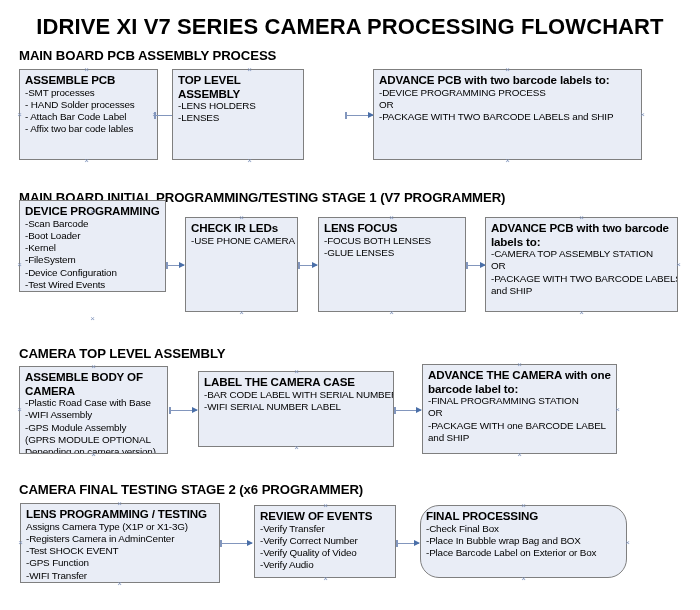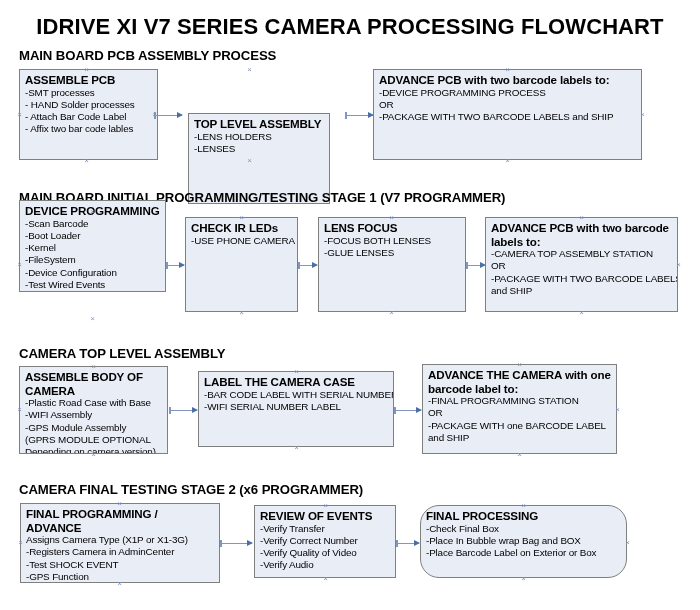--- a/index.html
+++ b/index.html
@@ -117,21 +117,21 @@
     <span class="li">- Attach Bar Code Label</span>
     <span class="li">- Affix two bar code lables</span>
   </div>
   <div class="hx" style="left:83px; top:66px;">×</div>
   <div class="hx" style="left:83px; top:157px;">×</div>
   <div class="hx" style="left:16px; top:111px;">×</div>
   <div class="hx" style="left:151px; top:111px;">×</div>
 
   <div class="conn" style="left:156px; top:115px; width:26px;"></div>
 
-  <div class="node" style="left:188px; top:69px; width:142px; height:91px;margin-top:44px;">
+  <div class="node" style="left:172px; top:69px; width:132px; height:91px;">
     <span class="ttl">TOP LEVEL ASSEMBLY</span>
     <span class="li">-LENS HOLDERS</span>
     <span class="li">-LENSES</span>
   </div>
   <div class="hx" style="left:246px; top:66px;">×</div>
   <div class="hx" style="left:246px; top:157px;">×</div>
 
   <div class="conn" style="left:347px; top:115px; width:26px;"></div>
 
   <div class="node" style="left:373px; top:69px; width:269px; height:91px;">
@@ -225,21 +225,21 @@
     <span class="li">-PACKAGE WITH one BARCODE LABEL</span>
     <span class="li">and SHIP</span>
   </div>
   <div class="hx" style="left:516px; top:361px;">×</div>
   <div class="hx" style="left:516px; top:451px;">×</div>
   <div class="hx" style="left:614px; top:406px;">×</div>
 
   <div class="section-head" style="left:19px; top:482px;">CAMERA FINAL TESTING STAGE 2 (x6 PROGRAMMER)</div>
 
   <div class="node" style="left:20px; top:503px; width:200px; height:80px;">
-    <span class="ttl">FINAL PROGRAMMING / ADVANCE</span>
+    <span class="ttl">LENS PROGRAMMING / TESTING</span>
     <span class="li">Assigns Camera Type (X1P or X1-3G)</span>
     <span class="li">-Registers Camera in AdminCenter</span>
     <span class="li">-Test SHOCK EVENT</span>
     <span class="li">-GPS Function</span>
     <span class="li">-WIFI Transfer</span>
     <span class="li">-SD Card Function</span>
   </div>
   <div class="hx" style="left:116px; top:500px;">×</div>
   <div class="hx" style="left:116px; top:580px;">×</div>
   <div class="hx" style="left:17px; top:539px;">×</div>

